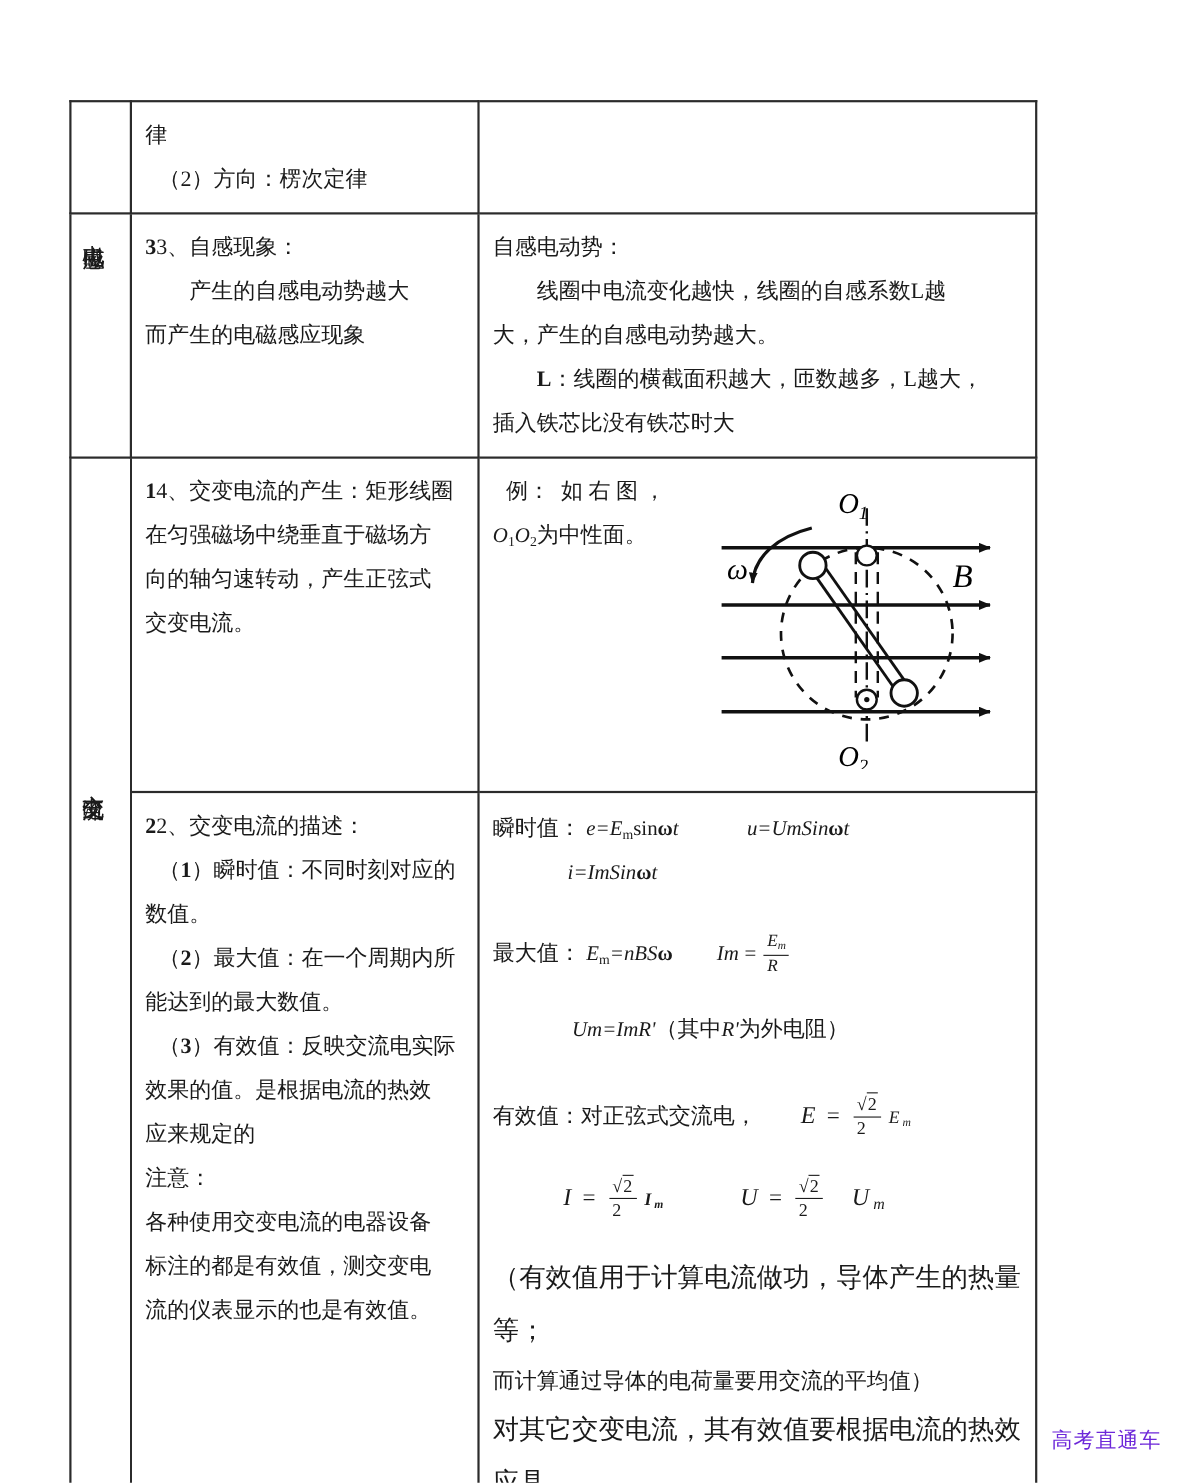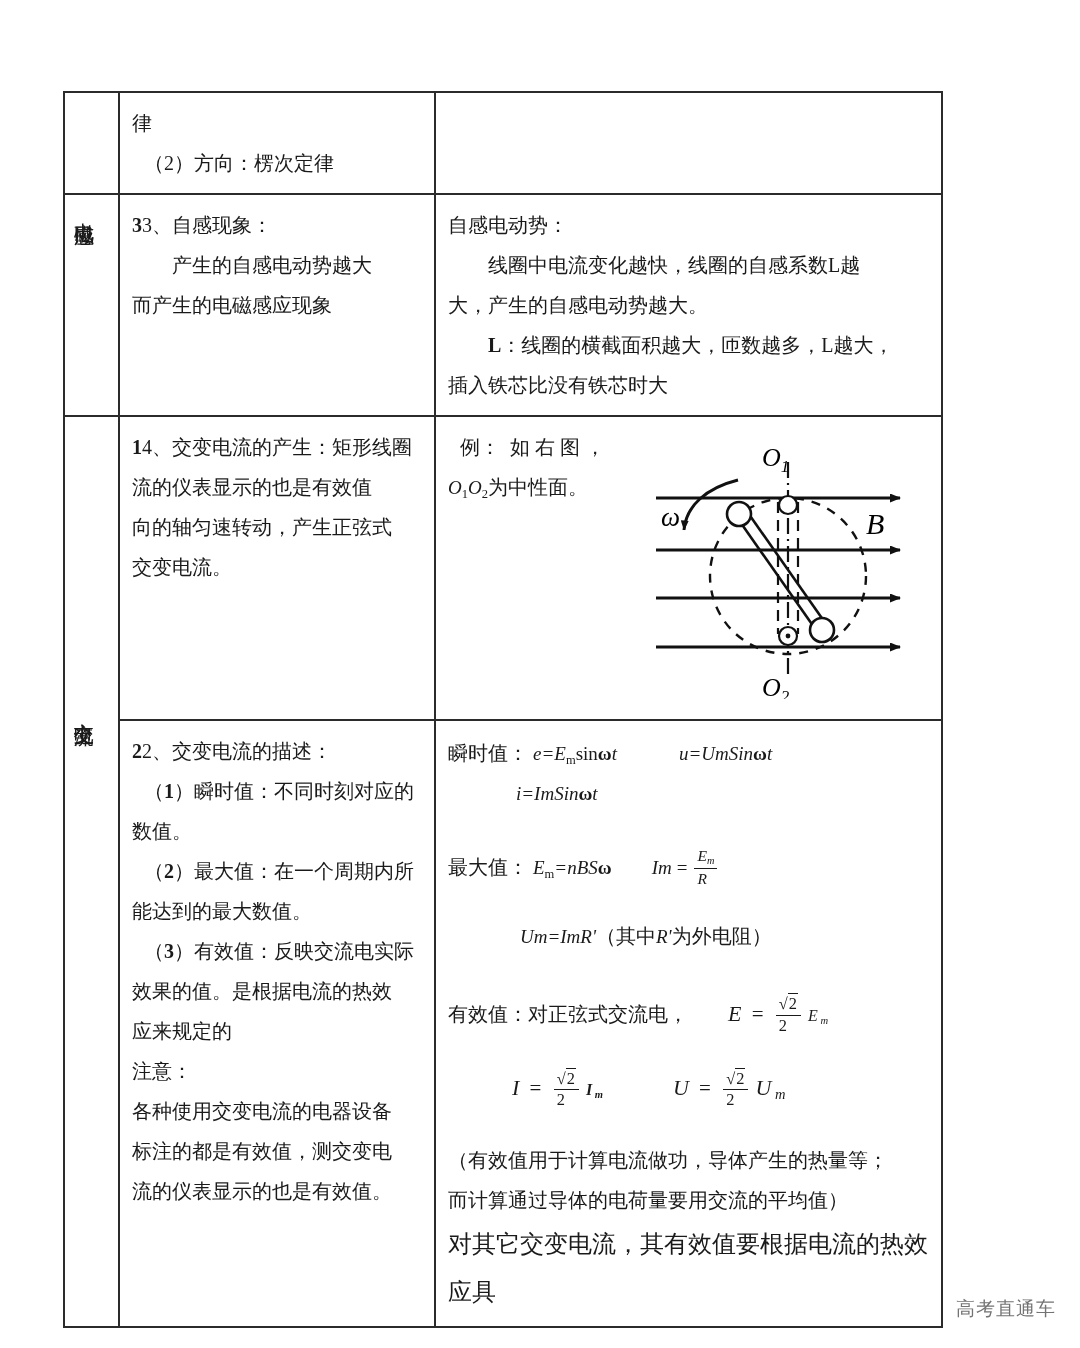--- a/index.html
+++ b/index.html
@@ -157,21 +157,21 @@
     width: 1080px;
     text-align: center;
     font-size: 25px;
     letter-spacing: 1px;
   }
   #watermark {
     position: absolute;
     right: 24px;
     top: 1296px;
     font-size: 19px;
-    color: #737373;
+    color: #6d28d9;
     letter-spacing: 1px;
     font-family: "Liberation Sans", "DejaVu Sans", sans-serif;
   }
 </style>
 </head>
 <body>
 
 <div id="page">
 
   <table id="notes-table">
@@ -215,21 +215,21 @@
         </td>
       </tr>
 
       <tr>
         <td rowspan="2" style="position:relative;">
           <div class="vlabel" style="position:absolute;left:14px;top:278px;">交变电流</div>
         </td>
         <td>
           <div class="cell" style="min-height:266px;">
             <p><b class="num">1</b><span>4、交变电流的产生：矩形线圈</span></p>
-            <p>流的仪表显示的也是有效值</p>
+            <p>在匀强磁场中绕垂直于磁场方</p>
             <p>向的轴匀速转动，产生正弦式</p>
             <p>交变电流。</p>
           </div>
         </td>
         <td>
           <div class="example-wrap">
             <div class="example-text">
               <p style="margin:0;">
                 <span class="ind-half">例：</span><span class="spaced">&nbsp;如右图</span>，
               </p>
@@ -359,26 +359,26 @@
                 <span class="deno">2</span>
               </span>
               <span class="math" style="font-size:16px;font-weight:bold;">I<span class="sub-i">&nbsp;m</span></span>
               <span class="gap-md"></span><span class="gap-md"></span>
               <span class="math" style="font-size:22px;">U</span>
               <span style="font-style:normal;font-size:21px;">&nbsp;=&nbsp;</span>
               <span class="frac">
                 <span class="nume sqrt2"><span class="rad">√</span><span class="radicand">2</span></span>
                 <span class="deno">2</span>
               </span>
-              <span class="math" style="font-size:22px;">U<span class="sub-i">&nbsp;m</span></span>
+              <span class="math" style="font-size:22px;margin-left:19px;">U<span class="sub-i">&nbsp;m</span></span>
             </p>
 
             <div style="height:30px;"></div>
 
-            <p class="eqline wrap" style="font-size:20px;line-height:2.0;">（有效值用于计算电流做功，导体产生的热量等；</p>
+            <p class="eqline wrap" style="font-size:24px;line-height:2.0;font-family:Liberation Mono, monospace;">（有效值用于计算电流做功，导体产生的热量等；</p>
             <p class="eqline wrap" style="font-size:20px;line-height:2.0;">而计算通过导体的电荷量要用交流的平均值）</p>
             <p class="eqline wrap" style="font-size:24px;line-height:2.0;">对其它交变电流，其有效值要根据电流的热效应具</p>
           </div>
         </td>
       </tr>
 
     </tbody>
   </table>
 
   <div id="watermark">高考直通车</div>

